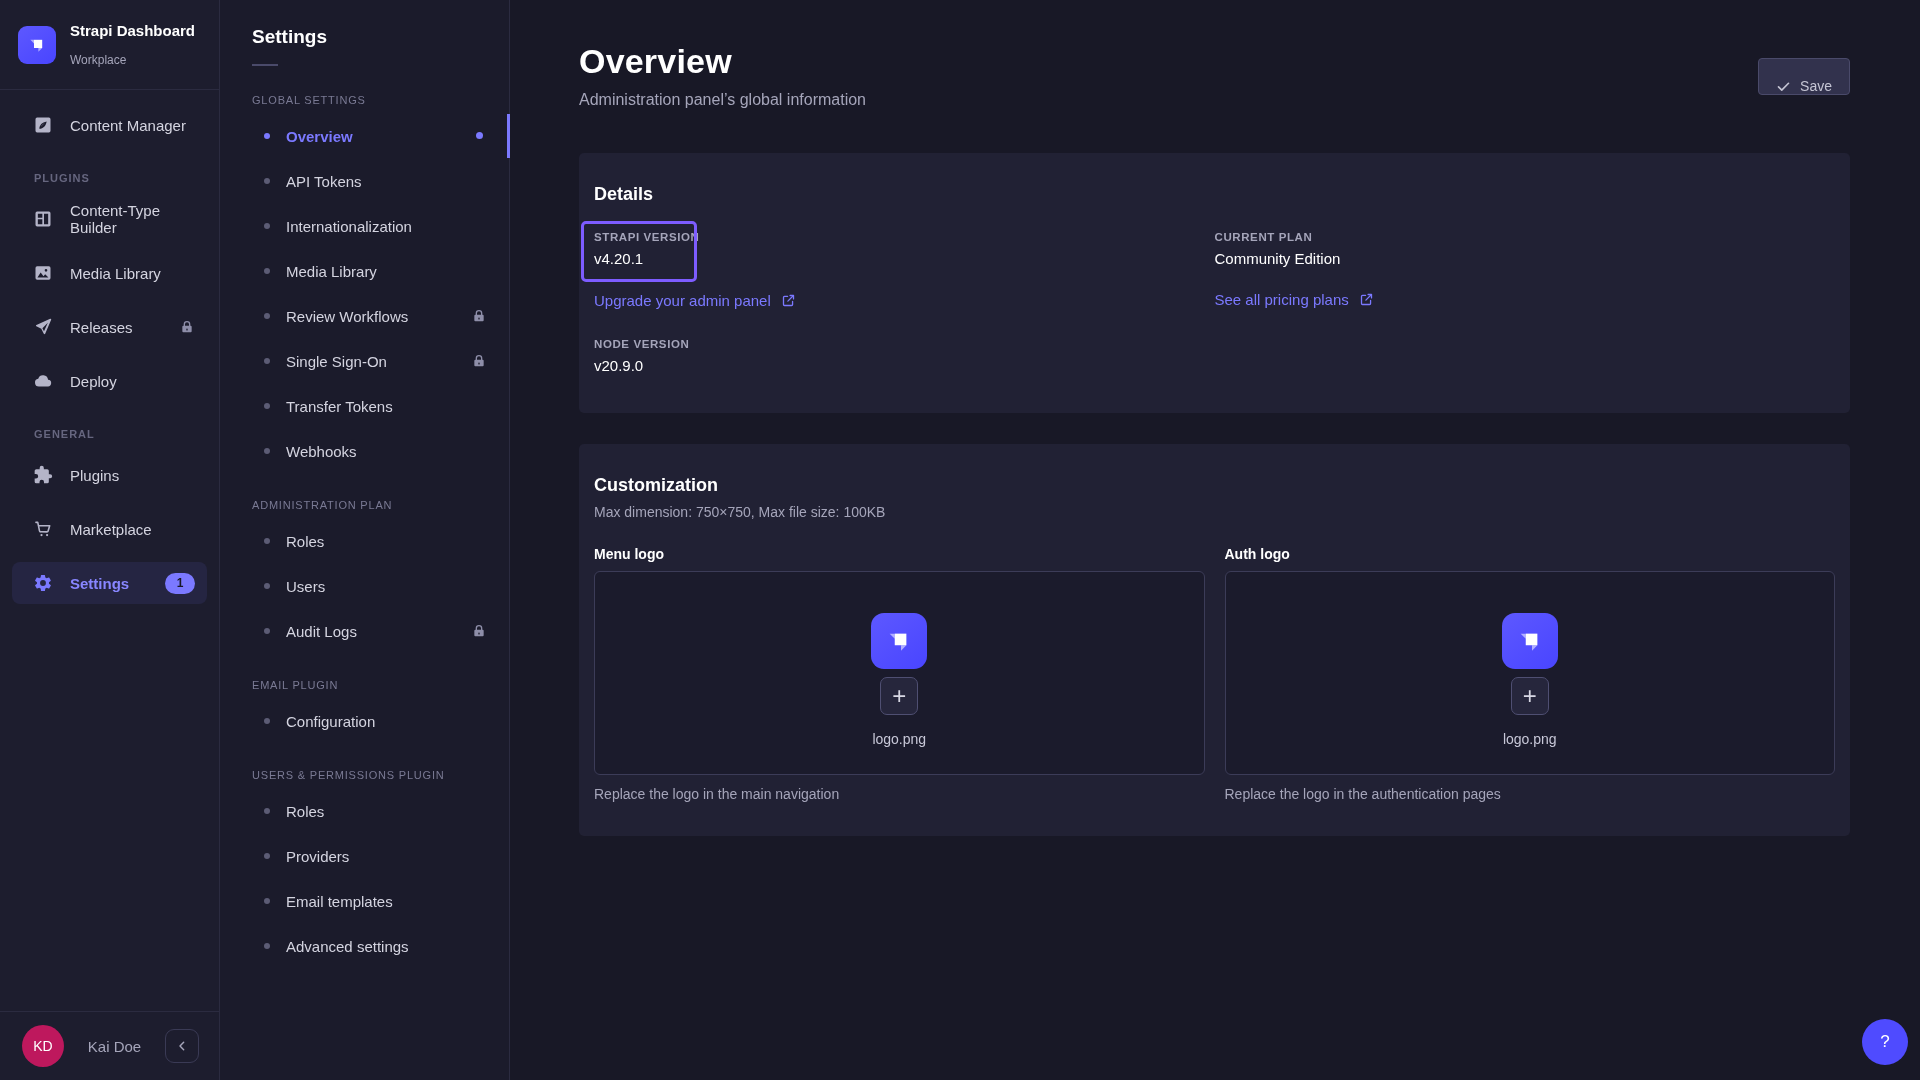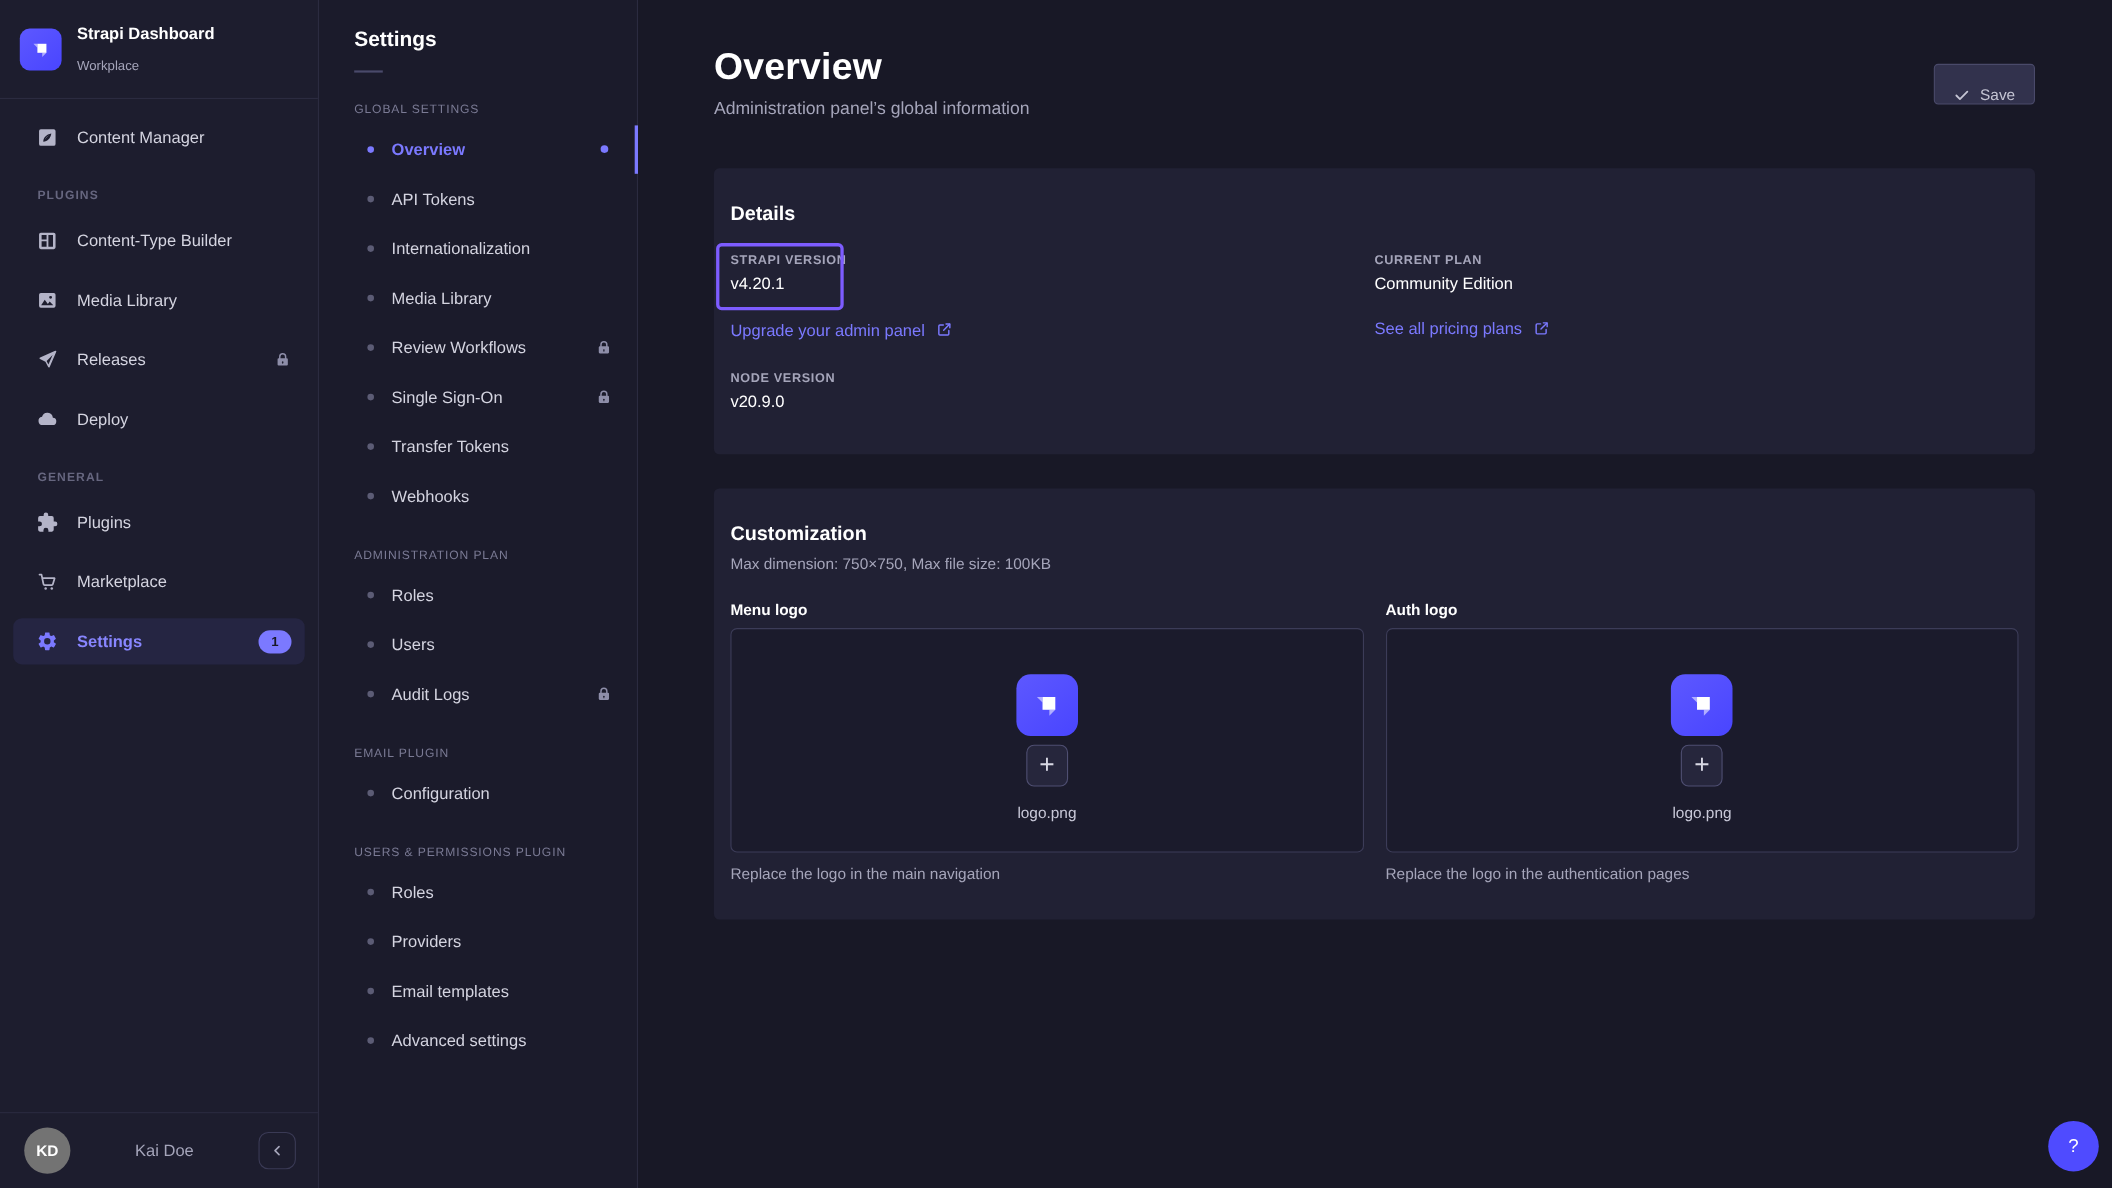--- a/index.html
+++ b/index.html
@@ -5,41 +5,41 @@
   *{margin:0;padding:0;box-sizing:border-box}
   html,body{width:1920px;height:1080px}
   body{
     display:flex;overflow:hidden;position:relative;
     background:#181826;color:#fff;
     font-family:"Liberation Sans",sans-serif;
   }
   svg{display:block}
 
   
-  .main-nav{width:290px;background:#1d1d2e;border-right:1px solid #2b2b40;display:flex;flex-direction:column;flex-shrink:0}
+  .main-nav{width:220px;background:#1d1d2e;border-right:1px solid #2b2b40;display:flex;flex-direction:column;flex-shrink:0}
   .brand{display:flex;align-items:center;gap:14px;padding:22px 20px 22px 18px}
   .brand-logo{width:38px;height:38px;border-radius:9px;background:linear-gradient(140deg,#5d58ff,#4945ff);display:flex;align-items:center;justify-content:center;flex-shrink:0}
   .brand-text{line-height:1.2}
   .brand-name{font-size:15px;font-weight:bold;color:#fff}
   .brand-sub{font-size:12px;color:#a5a5ba;margin-top:13px}
   .nav-divider{height:1px;background:#2b2b40}
   .nav-list{padding:14px 12px 0;flex:1}
   .nav-section-label{font-size:11px;font-weight:bold;color:#66667f;letter-spacing:1px;padding-left:22px;margin:26px 0 14px}
   .nav-item{display:flex;align-items:center;gap:17px;height:42px;padding:0 12px 0 21px;border-radius:8px;margin-bottom:12px;cursor:pointer;position:relative}
   .nav-icon{width:20px;height:20px;color:#b4b4c8;flex-shrink:0}
   .nav-icon svg{width:100%;height:100%}
   .nav-label{font-size:15px;color:#d4d4e0}
   .nav-item.active{background:#252542}
   .nav-item.active .nav-label{color:#8886ff;font-weight:bold}
   .nav-item.active .nav-icon{color:#7b79ff}
   .lock-icon{margin-left:auto;width:16px;height:16px;color:#8e8ea9}
   .lock-icon svg{width:100%;height:100%}
   .nav-badge{margin-left:auto;min-width:30px;height:21px;padding:0 6px;border-radius:11px;background:#7b79ff;color:#181826;font-size:12px;font-weight:bold;display:flex;align-items:center;justify-content:center}
   .nav-footer{border-top:1px solid #2b2b40;padding:13px 20px 13px 22px;display:flex;align-items:center}
-  .avatar{width:42px;height:42px;border-radius:50%;background:#737373;color:#fff;font-weight:bold;font-size:14px;display:flex;align-items:center;justify-content:center;flex-shrink:0}
+  .avatar{width:42px;height:42px;border-radius:50%;background:#be185d;color:#fff;font-weight:normal;font-size:14px;display:flex;align-items:center;justify-content:center;flex-shrink:0}
   .user-name{font-size:15px;color:#a5a5ba;flex:1;text-align:center}
   .collapse-btn{width:34px;height:34px;border:1px solid #3a3a55;border-radius:9px;background:transparent;color:#a5a5ba;display:flex;align-items:center;justify-content:center;cursor:pointer;flex-shrink:0}
   .collapse-btn svg{width:16px;height:16px}
 
   
   .sub-nav{width:290px;background:#1b1b2b;border-right:1px solid #2b2b40;padding:26px 0 0;flex-shrink:0;position:relative}
   .sub-nav-title{font-size:19px;font-weight:bold;color:#fff;padding:0 32px}
   .sub-nav-underline{width:26px;height:2px;background:#4a4a6a;margin:16px 0 0 32px}
   .sub-section-label{font-size:11px;font-weight:normal;color:#7a7a94;letter-spacing:.8px;padding:0 32px;margin:28px 0 10px}
   .sub-item{display:flex;align-items:center;height:40px;margin:5px 0;padding:0 22px 0 66px;font-size:15px;color:#d4d4e0;cursor:pointer;position:relative}
@@ -60,21 +60,21 @@
   .save-btn .btn-icon svg{width:100%;height:100%}
 
   .card{background:#212134;border-radius:5px;padding:31px 15px 34px}
   .card-details{margin-top:44px;min-height:260px}
   .card-title{font-size:18px;font-weight:bold;color:#fff}
   .details-grid{display:grid;grid-template-columns:1fr 1fr;margin-top:26px}
   .field-label{font-size:11.5px;font-weight:bold;color:#a5a5ba;letter-spacing:.6px}
   .field-value{font-size:15px;color:#fff;margin-top:7px}
   .field-wrap{position:relative;display:inline-block}
   .highlight-box{position:absolute;left:-13px;top:-10px;width:116px;height:61px;border:3px solid #7d5cff;border-radius:5px;pointer-events:none}
-  .ext-link{display:inline-flex;gap:10px;color:#7b79ff;font-size:15px;margin-top:24px;cursor:pointer;text-decoration:none}
+  .ext-link{display:inline-flex;align-items:center;gap:10px;color:#7b79ff;font-size:15px;margin-top:24px;cursor:pointer;text-decoration:none}
   .ext-link .link-icon{width:15px;height:15px}
   .ext-link .link-icon svg{width:100%;height:100%}
   .field-block{margin-top:0}
   .field-block + .field-block{margin-top:28px}
 
   .card-custom{margin-top:31px}
   .card-subtitle{font-size:14px;color:#a5a5ba;margin-top:8px}
   .uploads{display:flex;gap:20px;margin-top:26px}
   .upload-col{flex:1;min-width:0}
   .upload-label{font-size:14px;font-weight:bold;color:#fff;margin-bottom:9px}

